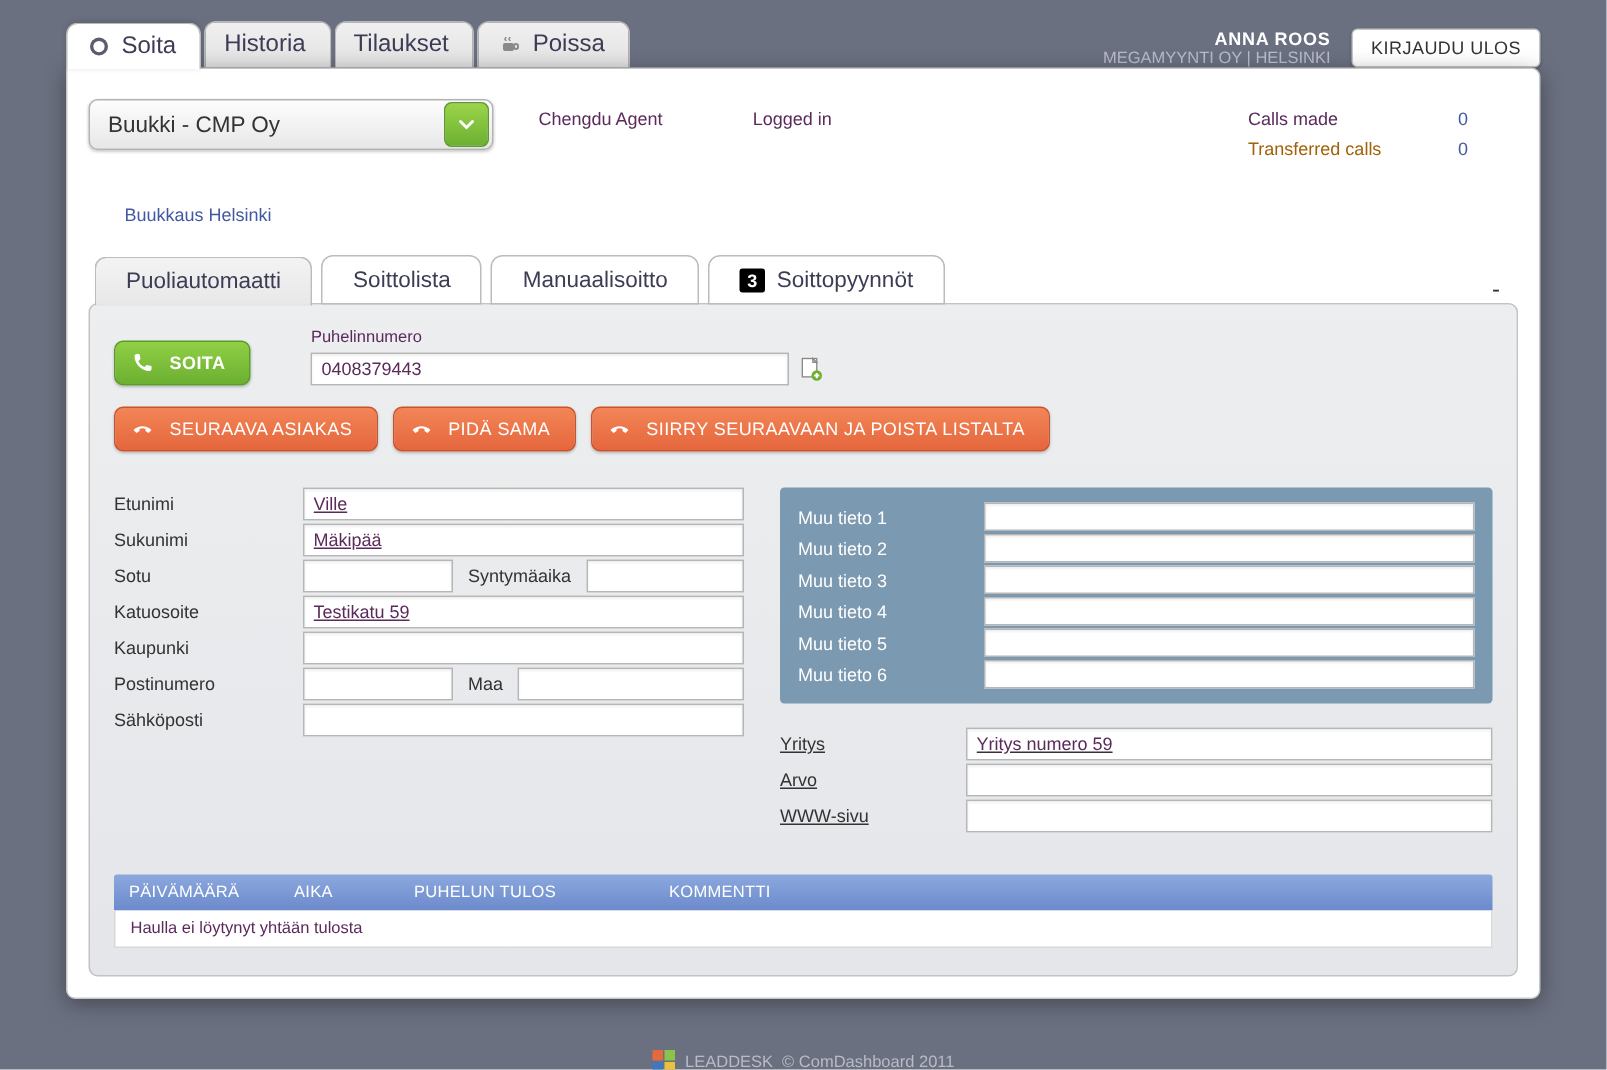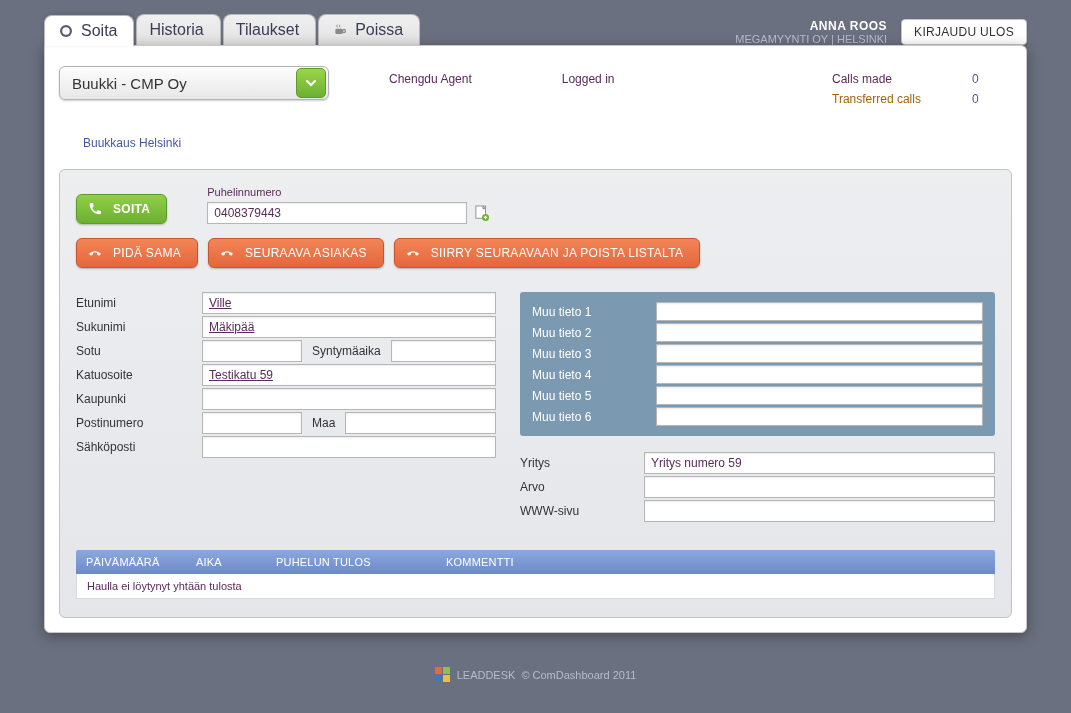--- a/index.html
+++ b/index.html
@@ -82,21 +82,21 @@
   box-shadow: 0 1px 2px rgba(0,0,0,.2);
 }
 .company-select .chev {
   width: 30px; height: 30px;
   background: linear-gradient(#9bd44a,#6cb031);
   border: 1px solid #5c9a2b;
   border-radius: 5px;
   display: flex; align-items: center; justify-content: center;
 }
 .info-cols { display: flex; gap: 60px; font-size: 12px; color: #5a2a5a; flex:1; padding-top:6px;}
-.info-col { display: flex; flex-direction: column; gap: 20px; margin-left: 30px; }
+.info-col { display: flex; flex-direction: column; gap: 20px; }
 .stats { display: grid; grid-template-columns: 140px 40px; row-gap: 6px; font-size:12px; }
 .stats .n { color: #4258a0; }
 .sub-campaign { color: #4258a0; font-size: 12px; margin: 30px 0 20px 24px; }
 
 .sub-tabs { display: flex; align-items: flex-end; gap: 6px; margin-left: 4px; }
 .sub-tab {
   background: #fff;
   border: 1px solid #bcbcbc;
   border-radius: 8px 8px 0 0;
   padding: 7px 20px;
@@ -149,21 +149,21 @@
 .field-label { font-size:11px; color:#5a2a5a; }
 .text-input {
   height:22px;
   border:1px solid #b6b6b6;
   background:#fff;
   padding:1px 6px;
   font-size:12px;
   color:#5a2a5a;
   box-shadow: inset 0 1px 2px rgba(0,0,0,.08);
 }
-.phone-input { width:260px; }
+.phone-input { width:319px; }
 .page-ico { width:14px; height:16px; display:inline-block; }
 
 .cols { display:flex; gap:24px; margin-top:24px; }
 .col-left { flex: 0 0 420px; }
 .col-right { flex: 1; }
 .form-grid { display:grid; grid-template-columns: 120px 1fr; row-gap:2px; column-gap:6px; align-items:center;}
 .form-grid label { font-size:12px; color:#333; }
 .form-grid .text-input { width:100%;text-decoration:underline; }
 .split-row { display:flex; gap:0; }
 .split-row .text-input:first-child{ width:100px;}
@@ -176,21 +176,21 @@
   padding:10px 12px;
   display:grid;
   grid-template-columns: 110px 1fr;
   row-gap:2px;
   column-gap:14px;
   align-items:center;
 }
 .muu-box label{ color:#fff; font-size:12px;}
 .muu-box .text-input{ width:100%; height:19px; }
 
-.yritys-grid{ margin-top:16px; display:grid; grid-template-columns:110px 1fr; row-gap:2px; column-gap:14px; align-items:center; }
+.yritys-grid{ margin-top:16px; display:grid; grid-template-columns:110px 1fr; row-gap:2px; column-gap:14px; align-items:center;text-decoration:underline; }
 .yritys-grid label{ font-size:12px; color:#333; }
 .yritys-grid .text-input{ width:100%; }
 
 .history-head{
   background: linear-gradient(#8ba8de,#6c8acb);
   color:#fff;
   display:grid;
   grid-template-columns: 110px 80px 170px 1fr;
   font-size:11px;
   padding:6px 10px;
@@ -280,20 +280,36 @@
           <span style="color:#5a2a5a">Calls made</span>
           <span class="n">0</span>
           <span style="color:#a16207">Transferred calls</span>
           <span class="n">0</span>
         </div>
       </div>
     </div>
 
     <div class="sub-campaign">Buukkaus Helsinki</div>
 
+    <div class="sub-tabs">
+      <div class="sub-tab active">
+        <span>Puoliautomaatti</span>
+      </div>
+      <div class="sub-tab">
+        <span>Soittolista</span>
+      </div>
+      <div class="sub-tab">
+        <span>Manuaalisoitto</span>
+      </div>
+      <div class="sub-tab">
+        <span class="badge">3</span>
+        <span>Soittopyynnöt</span>
+      </div>
+      <div class="minus-right">-</div>
+    </div>
 
     <div class="form-area">
       <div class="phone-block">
         <button class="btn btn-green">
           <span class="ico">
             <svg viewBox="0 0 24 24" width="16" height="16">
                 <path d="M6 3c-1 0-2 1-2 2 0 8 7 15 15 15 1 0 2-1 2-2v-3l-5-1-2 2c-3-1-5-3-6-6l2-2-1-5H6z" fill="#fff"></path>
               </svg>
           </span>
           <span>SOITA</span>
@@ -314,29 +330,29 @@
         </div>
       </div>
 
       <div class="button-row">
         <button class="btn btn-orange">
           <span class="ico">
             <svg viewBox="0 0 24 24" width="16" height="16">
                 <path d="M3 13c5-5 13-5 18 0l-3 3-3-2v-2c-2-1-4-1-6 0v2l-3 2-3-3z" fill="#fff"></path>
               </svg>
           </span>
-          <span>PIDÄ SAMA</span>
+          <span>SEURAAVA ASIAKAS</span>
         </button>
         <button class="btn btn-orange">
           <span class="ico">
             <svg viewBox="0 0 24 24" width="16" height="16">
                 <path d="M3 13c5-5 13-5 18 0l-3 3-3-2v-2c-2-1-4-1-6 0v2l-3 2-3-3z" fill="#fff"></path>
               </svg>
           </span>
-          <span>SEURAAVA ASIAKAS</span>
+          <span>PIDÄ SAMA</span>
         </button>
         <button class="btn btn-orange">
           <span class="ico">
             <svg viewBox="0 0 24 24" width="16" height="16">
                 <path d="M3 13c5-5 13-5 18 0l-3 3-3-2v-2c-2-1-4-1-6 0v2l-3 2-3-3z" fill="#fff"></path>
               </svg>
           </span>
           <span>SIIRRY SEURAAVAAN JA POISTA LISTALTA</span>
         </button>
       </div>

